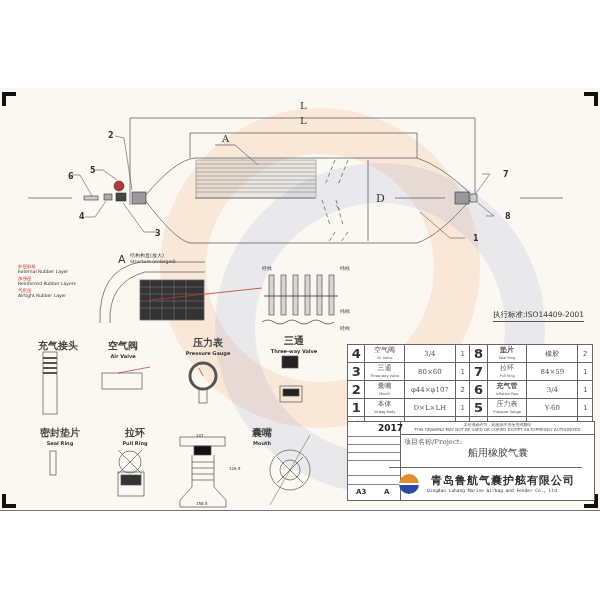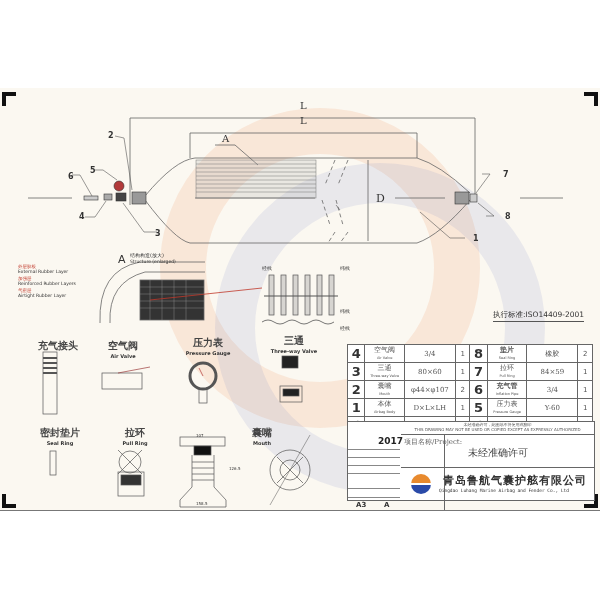--- a/index.html
+++ b/index.html
@@ -32,28 +32,28 @@
               background:#fff; font-size:7px; }
   table.bom td { border:1px solid #666; text-align:center; height:17px; padding:0; color:#555; }
   table.bom td.no { font-size:13px; font-weight:bold; color:#333; width:14px; }
   table.bom td.nm { width:34px; font-family:"DejaVu Serif", serif; font-size:7px; color:#555; line-height:8px; }
   table.bom td.nm span { display:block; font-size:3.5px; font-family:"DejaVu Sans", sans-serif; }
   table.bom td.sp { width:44px; font-family:"DejaVu Serif", serif; }
   table.bom td.qt { width:12px; }
   table.bom tr.hdr td { height:14px; font-size:6px; }
   table.bom tr.hdr td.no { font-size:7px; }
   .titleblock { position:absolute; left:347px; top:333px; width:246px; height:78px; border:1px solid #666; background:#fff; }
-  .tb-left { position:absolute; left:0; top:13px; width:52px; height:78px; border-right:1px solid #666; font-size:4px;padding-left:44px; }
+  .tb-left { position:absolute; left:0; top:0; width:52px; height:78px; border-right:1px solid #666; font-size:4px; }
   .tb-year { position:absolute; left:30px; top:1px; font-size:9px; font-weight:bold; color:#222; }
   .tb-row { position:absolute; left:0; width:52px; border-top:1px solid #888; height:8px; }
   .tb-notice { position:absolute; left:53px; top:0; width:193px; height:12px; border-bottom:1px solid #666;
                font-size:4px; text-align:center; line-height:5px; color:#555; }
   .tb-project-lbl { position:absolute; left:56px; top:15px; font-size:7px; color:#666; font-family:"DejaVu Serif", serif; }
   .tb-project { position:absolute; left:120px; top:24px; font-size:10px; color:#444; font-family:"DejaVu Serif", serif; }
-  .tb-company { position:absolute; left:53px; top:45px; width:193px; height:33px; border-top:1px solid #666; }
+  .tb-company { position:absolute; left:41px; top:45px; width:193px; height:33px; border-top:1px solid #666; }
   .logo { position:absolute; left:10px; top:6px; width:20px; height:20px; border-radius:50%;
           background:linear-gradient(180deg,#e88a2e 0 45%, #fff 45% 55%, #2a4aa8 55% 100%); }
   .co-cn { position:absolute; left:42px; top:5px; font-size:11px; font-weight:bold; color:#333; letter-spacing:1px; }
   .co-en { position:absolute; left:38px; top:20px; font-size:4.5px; color:#333; font-family:"DejaVu Sans Mono", monospace; }
 </style>
 </head>
 <body>
 
 <div class="sheet">
   <div class="wm1"></div>
@@ -317,20 +317,20 @@
       <div class="tb-row" style="top:53px;"></div>
       <div class="tb-row" style="top:62px;height:16px;"></div>
       <span style="position:absolute;left:8px;top:66px;font-size:7px;font-weight:bold;color:#333;">A3</span>
       <span style="position:absolute;left:36px;top:66px;font-size:7px;font-weight:bold;color:#333;">A</span>
     </div>
     <div class="tb-notice">
       <div>未经准确许可，此图纸不得使用或翻印</div>
       <div>THIS DRAWING MAY NOT BE USED OR COPIED EXCEPT AS EXPRESSLY AUTHORIZED</div>
     </div>
     <div class="tb-project-lbl">项目名称/Project:</div>
-    <div class="tb-project">未经准确许可</div>
+    <div class="tb-project">船用橡胶气囊</div>
     <div class="tb-company">
       <div class="logo"></div>
       <div class="co-cn">青岛鲁航气囊护舷有限公司</div>
       <div class="co-en">Qingdao Luhang Marine Airbag and Fender Co., Ltd</div>
     </div>
   </div>
 </div>
 
 </body></html>

